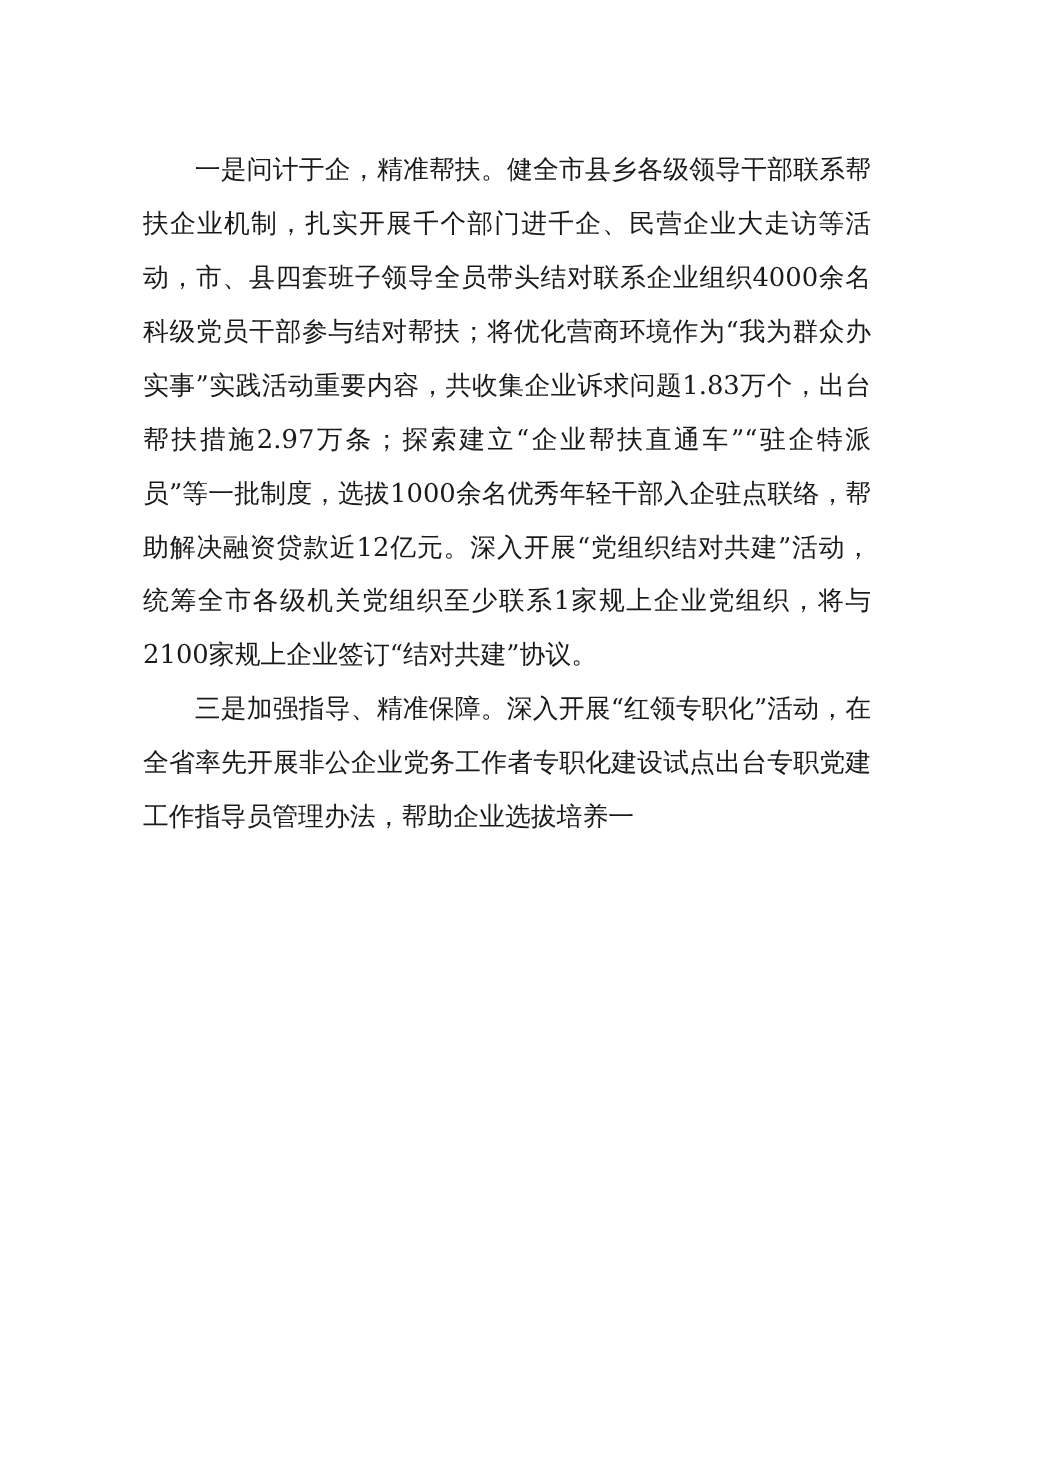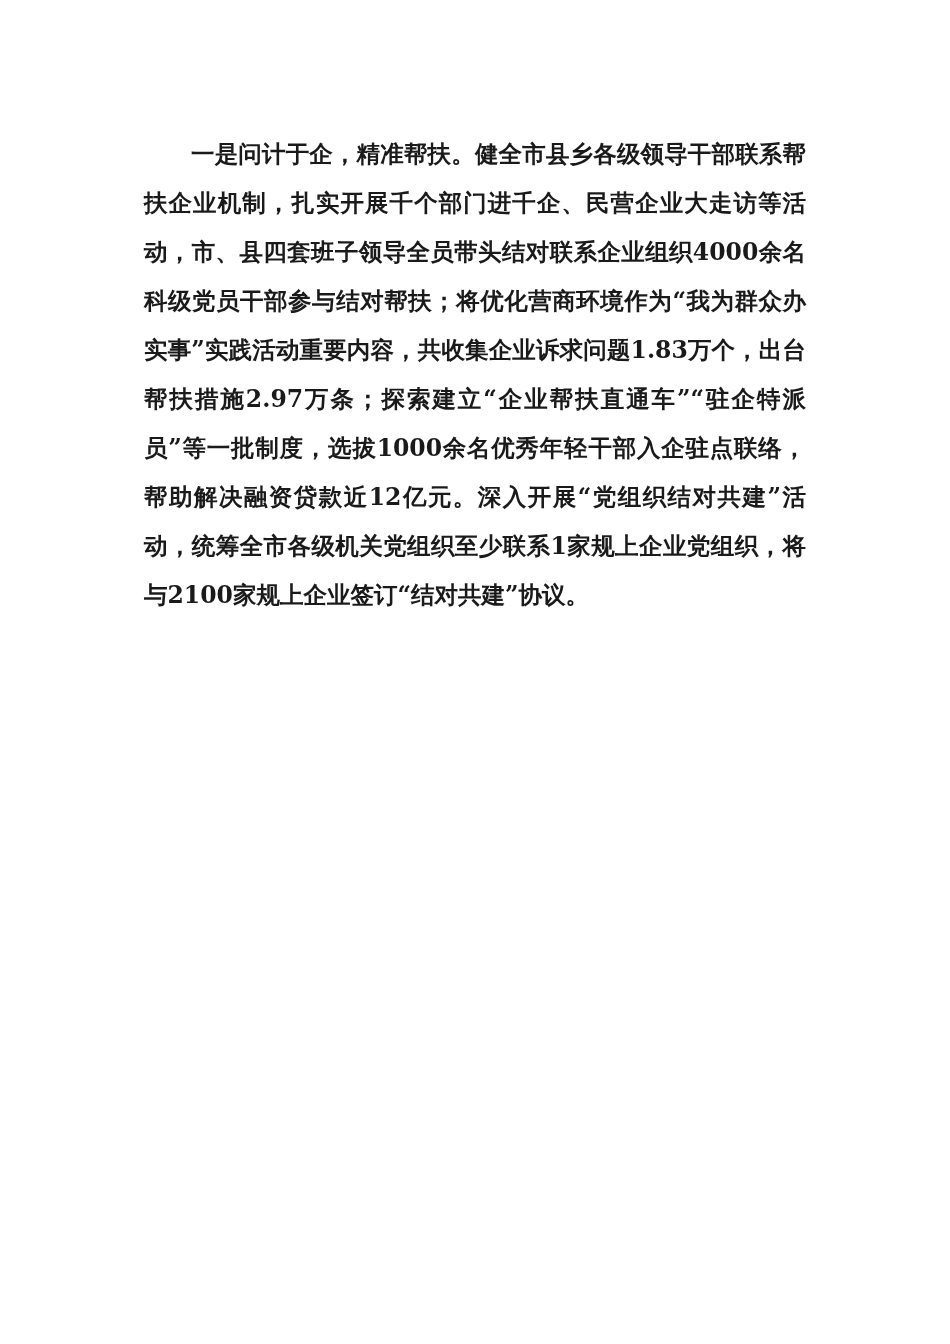--- a/index.html
+++ b/index.html
@@ -1,32 +1,32 @@
 <!DOCTYPE html>
 <html><head>
 <meta charset="utf-8">
 <style>
   html, body { margin: 0; padding: 0; background: #ffffff; }
   body { width: 950px; height: 1344px; position: relative; overflow: hidden; }
   .page {
     position: absolute;
-    left: 144px;
+    left: 130px;
     top: 130px;
     width: 662px;
     font-family: "DejaVu Serif", "Liberation Serif", serif;
     font-size: 23.5px;
     line-height: 49px;
     color: #1a1a1a;
     text-align: justify;
     text-justify: inter-character;
-    font-weight: bold;
   }
   .para {
     margin: 0;
     text-indent: 2em;
   }
 </style>
 </head>
 <body>
 
 <div class="page">
   <p class="para">一是问计于企，精准帮扶。健全市县乡各级领导干部联系帮扶企业机制，扎实开展千个部门进千企、民营企业大走访等活动，市、县四套班子领导全员带头结对联系企业组织4000余名科级党员干部参与结对帮扶；将优化营商环境作为“我为群众办实事”实践活动重要内容，共收集企业诉求问题1.83万个，出台帮扶措施2.97万条；探索建立“企业帮扶直通车”“驻企特派员”等一批制度，选拔1000余名优秀年轻干部入企驻点联络，帮助解决融资贷款近12亿元。深入开展“党组织结对共建”活动，统筹全市各级机关党组织至少联系1家规上企业党组织，将与2100家规上企业签订“结对共建”协议。</p>
+  <p class="para">三是加强指导、精准保障。深入开展“红领专职化”活动，在全省率先开展非公企业党务工作者专职化建设试点出台专职党建工作指导员管理办法，帮助企业选拔培养一</p>
 </div>
 
 </body></html>

